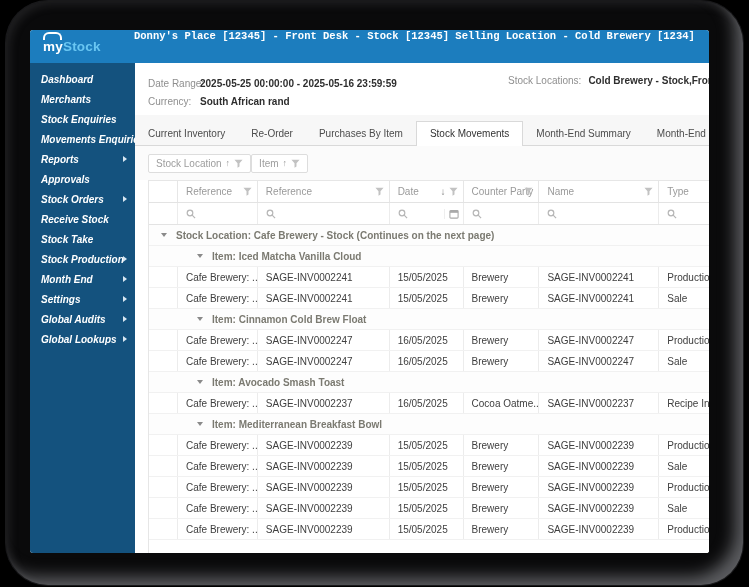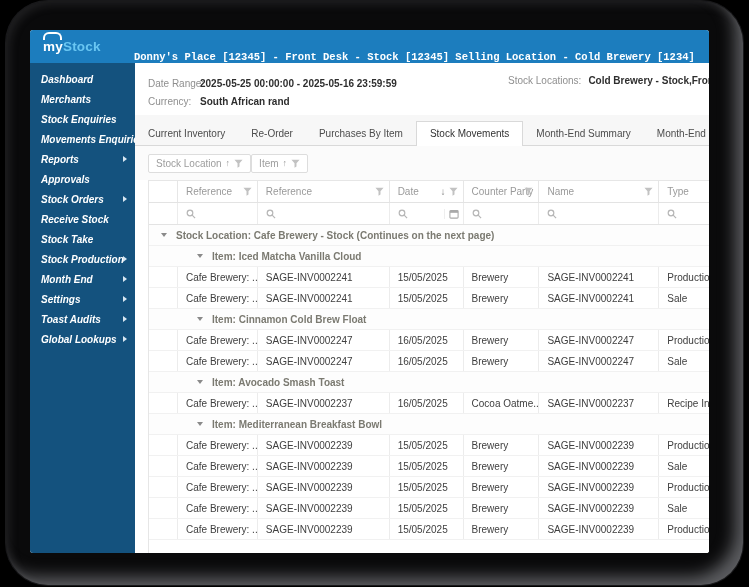--- a/index.html
+++ b/index.html
@@ -10,21 +10,21 @@
   
   .device { position:absolute; left:6px; top:1px; width:737px; height:584px;
     background:#0a0a0b; border-radius:42px;
     box-shadow: inset -12px -12px 16px -4px rgba(175,178,183,.5),
                 inset 4px 4px 8px rgba(90,90,95,.25),
                 0 0 0 1px #19191b; }
   .screen { position:absolute; left:24px; top:29px; width:679px; height:523px;
     background:#fff; border-radius:3px; overflow:hidden; display:flex; flex-direction:column; }
 
   
-  .topbar { flex:0 0 33px; height:33px; background:#1c7dbe; display:flex; align-items:flex-end; }
+  .topbar { flex:0 0 33px; height:33px; background:#1c7dbe; display:flex; align-items:flex-start; }
   .logo { width:100px; flex:0 0 100px; padding-left:13px; position:relative; height:33px;
     display:flex; align-items:center; }
   .logo-arc { position:absolute; left:13px; top:2px; width:19px; height:8px;
     border:2px solid #fff; border-bottom:none; border-radius:6px 6px 0 0; }
   .logo-my { color:#fff; font-weight:bold; font-size:13.5px; letter-spacing:.2px; }
   .logo-stock { color:#69c6f2; font-weight:bold; font-size:13.5px; letter-spacing:.2px; }
   .title { color:#fff; font-size:10.5px; font-weight:bold; white-space:nowrap; margin-left:4px;font-family:Liberation Mono, monospace; }
 
   
   .main { flex:1; display:flex; min-height:0; }
@@ -109,21 +109,21 @@
             <div class="side-item"><span>Stock Enquiries</span></div>
             <div class="side-item"><span>Movements Enquiries</span></div>
             <div class="side-item"><span>Reports</span><span class="sarrow"></span></div>
             <div class="side-item"><span>Approvals</span></div>
             <div class="side-item"><span>Stock Orders</span><span class="sarrow"></span></div>
             <div class="side-item"><span>Receive Stock</span></div>
             <div class="side-item"><span>Stock Take</span></div>
             <div class="side-item"><span>Stock Production</span><span class="sarrow"></span></div>
             <div class="side-item"><span>Month End</span><span class="sarrow"></span></div>
             <div class="side-item"><span>Settings</span><span class="sarrow"></span></div>
-            <div class="side-item"><span>Toast Audits</span><span class="sarrow"></span></div>
+            <div class="side-item"><span>Global Audits</span><span class="sarrow"></span></div>
             <div class="side-item"><span>Global Lookups</span><span class="sarrow"></span></div>
           </nav>
 
         <main class="content">
           <div class="info-bar">
             <div class="info-left">
               <div class="info-row">
                 <span class="lbl">Date Range:</span>
                 <span class="val">2025-05-25 00:00:00 - 2025-05-16 23:59:59</span>
               </div>

